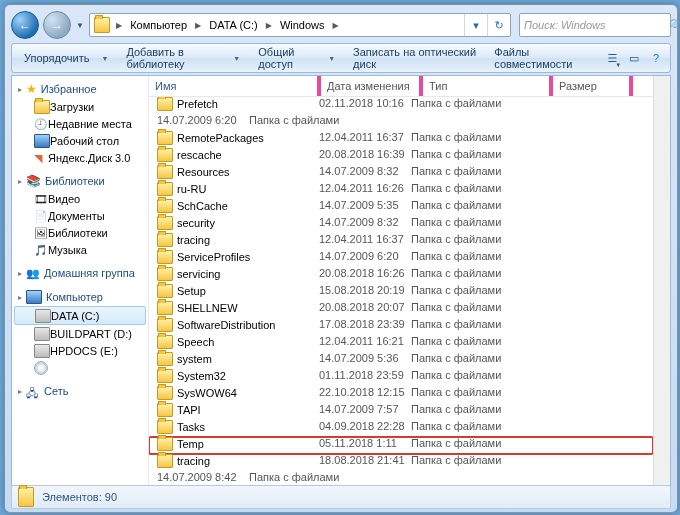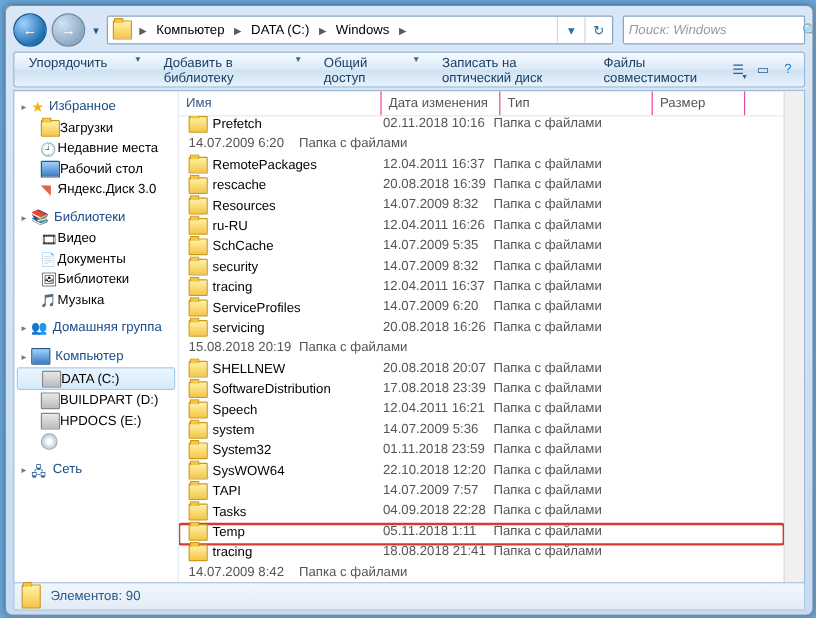--- a/index.html
+++ b/index.html
@@ -13,21 +13,21 @@
   .addr{flex:1 1 auto;height:22px;background:#fff;border:1px solid #8aa5c2;border-radius:2px;display:flex;align-items:center;overflow:hidden}
   .addr .folder-ico{width:16px;height:14px;margin:0 4px}
   .crumb{padding:0 6px;height:100%;display:flex;align-items:center;color:#000}
   .tri{color:#5a5a5a;font-size:8px;padding:0 2px}
   .addr-ref{width:22px;border-left:1px solid #cfd8e3;height:100%;display:flex;align-items:center;justify-content:center;color:#1f6fb0}
   .search{width:150px;height:22px;background:#fff;border:1px solid #8aa5c2;border-radius:2px;display:flex;align-items:center;margin-left:4px}
   .search input{flex:1;border:0;outline:0;font-size:11px;color:#888;font-style:italic;padding-left:4px}
   .search .mag{width:20px;color:#3b7bbf;text-align:center}
   
   .cmdbar{margin-top:4px;height:28px;background:linear-gradient(#f6fbff,#dceaf7 48%,#cfe2f3 52%,#e8f3fc);border:1px solid #9fb8d4;border-radius:3px;display:flex;align-items:center;padding:0 4px;gap:2px}
-  .cmd{padding:0 8px;height:22px;display:flex;color:#1a3e66;border-radius:2px;gap:20px}
+  .cmd{padding:0 8px;height:22px;display:flex;align-items:center;color:#1a3e66;border-radius:2px;gap:10px}
   .cmd .dd{font-size:7px;margin-left:2px;color:#3c6a97}
   .cmdspacer{flex:1}
   .cmdicon{width:24px;height:22px;display:flex;align-items:center;justify-content:center;color:#2f5d8c;position:relative}
   .cmdicon .dd{position:absolute;right:1px;bottom:1px;font-size:6px}
   
   .body{position:absolute;left:6px;right:6px;top:70px;bottom:26px;background:#fff;border:1px solid #9fb8d4;display:flex}
   .sidebar{width:136px;border-right:1px solid #e4e9f0;overflow:hidden;padding:4px 0}
   .navgroup{margin-bottom:6px}
   .navhdr{display:flex;align-items:center;height:18px;padding-left:6px;gap:4px;color:#1b4c87;font-weight:400}
   .navhdr .exp{font-size:8px;color:#7a7a7a}
@@ -37,21 +37,21 @@
   .folder{background:linear-gradient(#fff2a8,#f5c645);border:1px solid #c99a1e;border-radius:1px;position:relative}
   .folder:before{content:"";position:absolute;top:-3px;left:0;width:6px;height:3px;background:#f5c645;border:1px solid #c99a1e;border-bottom:0;border-radius:1px 1px 0 0}
   .star{color:#f5b400;font-size:12px;line-height:1}
   .drive{background:linear-gradient(#e8e8e8,#bcbcbc);border:1px solid #888;border-radius:1px}
   .cd{background:radial-gradient(circle,#fff 20%,#c8d5e2 60%,#e8e8e8);border:1px solid #aaa;border-radius:50%;width:12px;height:12px}
   .monitor{background:linear-gradient(#9fd2ff,#3b7bbf);border:1px solid #2a5885;border-radius:1px}
   .libico{color:#3b7bbf;font-size:12px}
   
   .main{flex:1;display:flex;flex-direction:column;overflow:hidden;position:relative}
   .hdr{display:flex;height:20px;border-bottom:1px solid #e4e9f0;color:#355a85;align-items:center}
-  .hdr .col{padding-left:6px;border-right:1px solid #ec4899;height:100%;display:flex;align-items:center}
+  .hdr .col{padding-left:6px;border-right:4px solid #ec4899;height:100%;display:flex;align-items:center}
   .rows{flex:1;overflow:auto;position:relative}
   .row{display:flex;height:17px;align-items:flex-start;padding-left:8px}
   .row .fc{display:flex;align-items:center;gap:4px}
   .row.hl{outline:2px solid #d63b2f;outline-offset:-1px;border-radius:2px}
   .col-name{width:162px}
   .col-date{width:92px;color:#555}
   .col-type{width:120px;color:#555}
   .col-size{width:60px;color:#555;text-align:right;padding-right:10px}
   
   .status{position:absolute;left:6px;right:6px;bottom:3px;height:22px;background:linear-gradient(#f1f6fc,#e2ecf7);border:1px solid #b7c9dc;border-radius:2px;display:flex;align-items:center;padding-left:6px;gap:8px;color:#2a5885}
@@ -299,20 +299,24 @@
           <div class="row">
             <div class="col-name fc">
               <span class="ico folder"></span>
               <span>servicing</span>
             </div>
             <div class="col-date">20.08.2018 16:26</div>
             <div class="col-type">Папка с файлами</div>
             <div class="col-size"></div>
           </div>
           <div class="row">
+            <div class="col-name fc">
+              <span class="ico folder"></span>
+              <span>Setup</span>
+            </div>
             <div class="col-date">15.08.2018 20:19</div>
             <div class="col-type">Папка с файлами</div>
             <div class="col-size"></div>
           </div>
           <div class="row">
             <div class="col-name fc">
               <span class="ico folder"></span>
               <span>SHELLNEW</span>
             </div>
             <div class="col-date">20.08.2018 20:07</div>
@@ -353,21 +357,21 @@
             </div>
             <div class="col-date">01.11.2018 23:59</div>
             <div class="col-type">Папка с файлами</div>
             <div class="col-size"></div>
           </div>
           <div class="row">
             <div class="col-name fc">
               <span class="ico folder"></span>
               <span>SysWOW64</span>
             </div>
-            <div class="col-date">22.10.2018 12:20</div>
+            <div class="col-date">22.10.2018 12:15</div>
             <div class="col-type">Папка с файлами</div>
             <div class="col-size"></div>
           </div>
           <div class="row">
             <div class="col-name fc">
               <span class="ico folder"></span>
               <span>TAPI</span>
             </div>
             <div class="col-date">14.07.2009 7:57</div>
             <div class="col-type">Папка с файлами</div>

